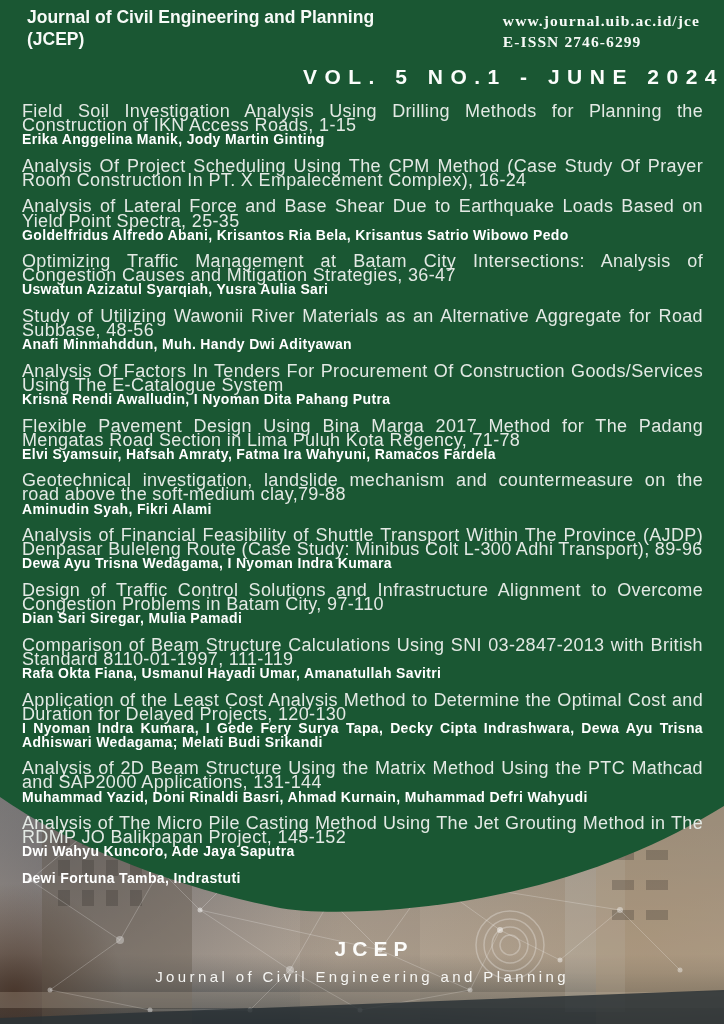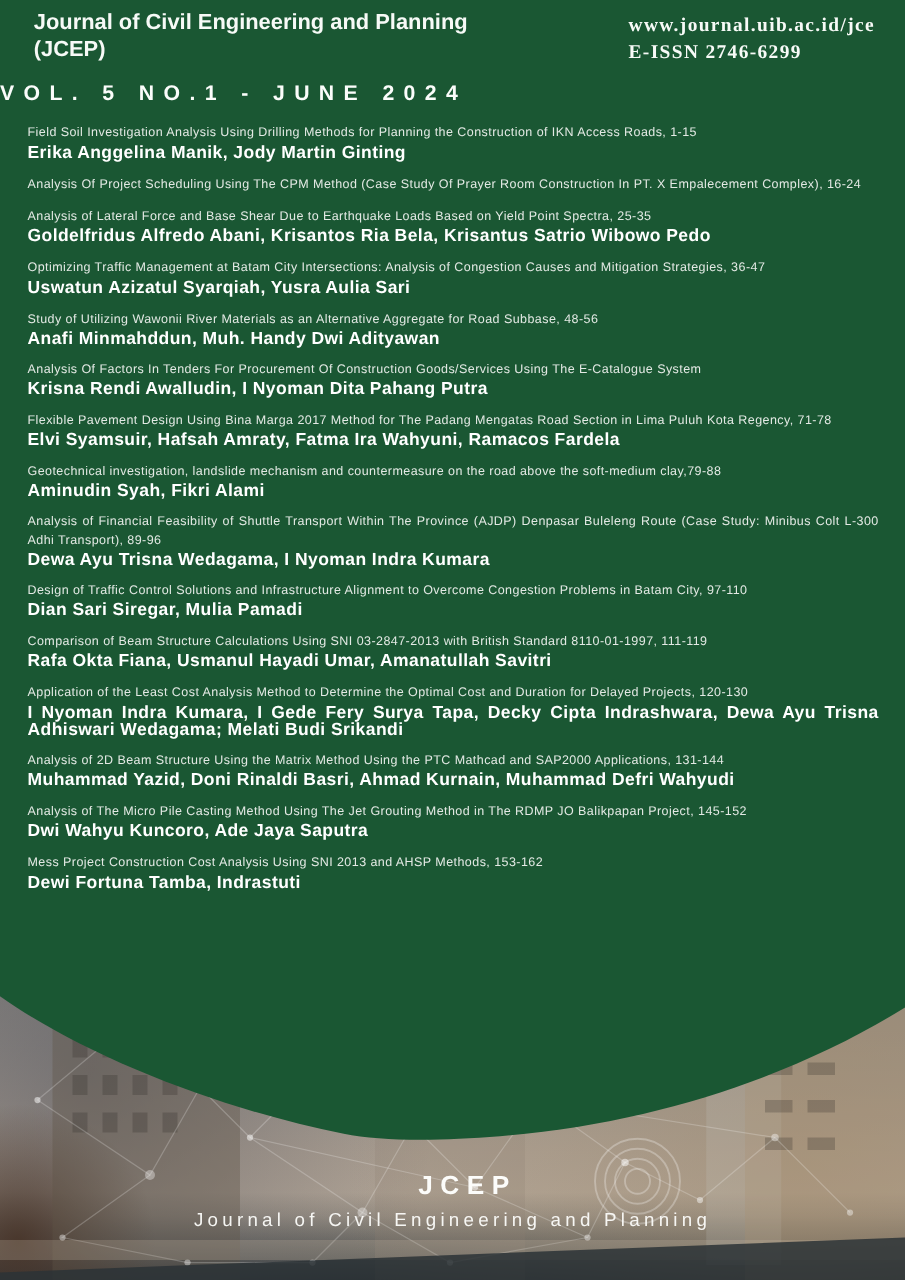--- a/index.html
+++ b/index.html
@@ -20,25 +20,25 @@
       linear-gradient(to top, rgba(40,46,50,0.9) 0px, rgba(44,52,56,0.6) 16px, rgba(120,116,110,0) 70px),
       linear-gradient(180deg, #878580 74%, #97918a 82%, #ab9f92 90%, #b4a798 95%, #837d74 100%);
   }
   svg.decor { position:absolute; left:0; top:760px; z-index:1; display:block; }
   svg.green-shape { position:absolute; left:0; top:0; z-index:2; display:block; }
   
   .content { position:absolute; inset:0; z-index:3; color:#f7faf7; }
   .header { display:flex; justify-content:space-between; padding:7px 24px 0 27px; }
   .journal-title { font-weight:bold; font-size:17.5px; line-height:21.5px; color:#f7faf7; }
   .header-right { font-weight:bold; font-size:15.5px; line-height:21px; letter-spacing:1.1px; margin-top:3px;font-family:Liberation Serif, serif; }
-  .volume-line { text-align:left; font-weight:bold; font-size:17px; letter-spacing:7.5px; margin-top:13px; color:#fbfdfb; }
+  .volume-line { text-align:right; font-weight:bold; font-size:21px; letter-spacing:7.5px; margin-top:13px; color:#fbfdfb; }
   .articles { padding:15px 21px 0 22px; }
   .entry { margin-bottom:12.5px; }
   .entry .title {
-    font-size:10px; line-height:14.1px; letter-spacing:0.35px;
+    font-size:18px; line-height:14.1px; letter-spacing:0.35px;
     color:#e3e9e4; text-align:justify;
   }
   .entry .authors {
     font-size:14px; line-height:14.1px; letter-spacing:0.35px;
     color:#ffffff; font-weight:bold; text-align:justify;
   }
   .footer { position:absolute; top:937px; left:0; right:0; text-align:center; z-index:3; }
   .footer .logo { font-size:21px; font-weight:bold; letter-spacing:6px; color:#fcfcfa;padding-left:24px; }
   .footer .subname { margin-top:7px; font-size:15px; letter-spacing:3.4px; color:rgba(252,252,250,0.95); }
 </style>
@@ -208,21 +208,20 @@
     <div class="title">Analysis of 2D Beam Structure Using the Matrix Method Using the PTC Mathcad and SAP2000 Applications, 131-144</div>
     <div class="authors">Muhammad Yazid, Doni Rinaldi Basri, Ahmad Kurnain, Muhammad Defri Wahyudi</div>
   </div>
 
   <div class="entry">
     <div class="title">Analysis of The Micro Pile Casting Method Using The Jet Grouting Method in The RDMP JO Balikpapan Project, 145-152</div>
     <div class="authors">Dwi Wahyu Kuncoro, Ade Jaya Saputra</div>
   </div>
 
   <div class="entry">
-    <div class="title">Mess Project Construction Cost Analysis Using SNI 2013 and AHSP Methods, 153-162</div>
     <div class="authors">Dewi Fortuna Tamba, Indrastuti</div>
   </div>
 </div>
 </div>
 
 <div class="footer">
   <div class="logo">JCEP</div>
   <div class="subname">Journal of Civil Engineering and Planning</div>
 </div>
 

